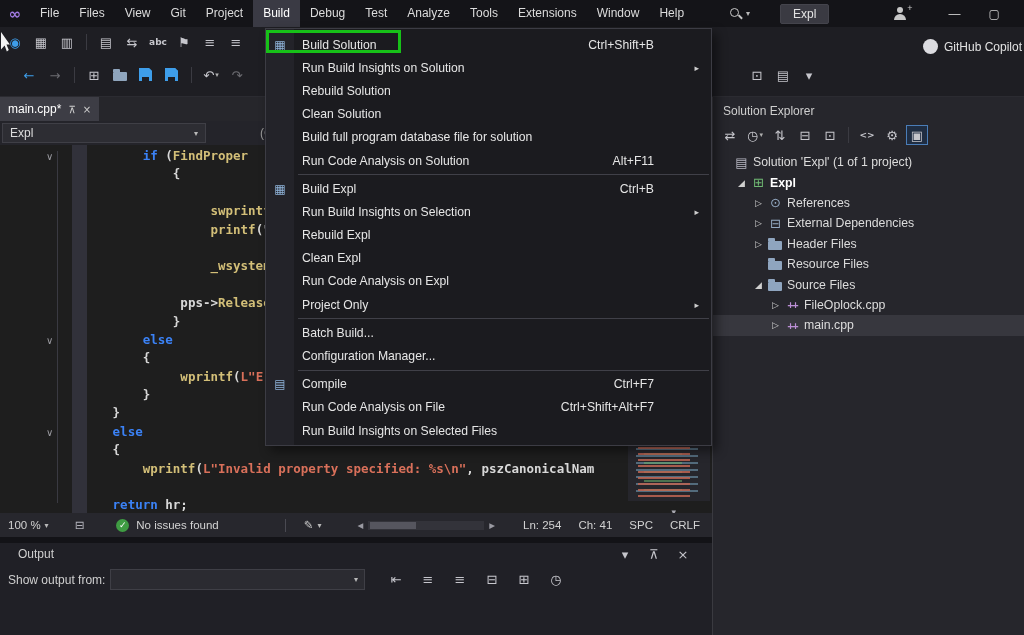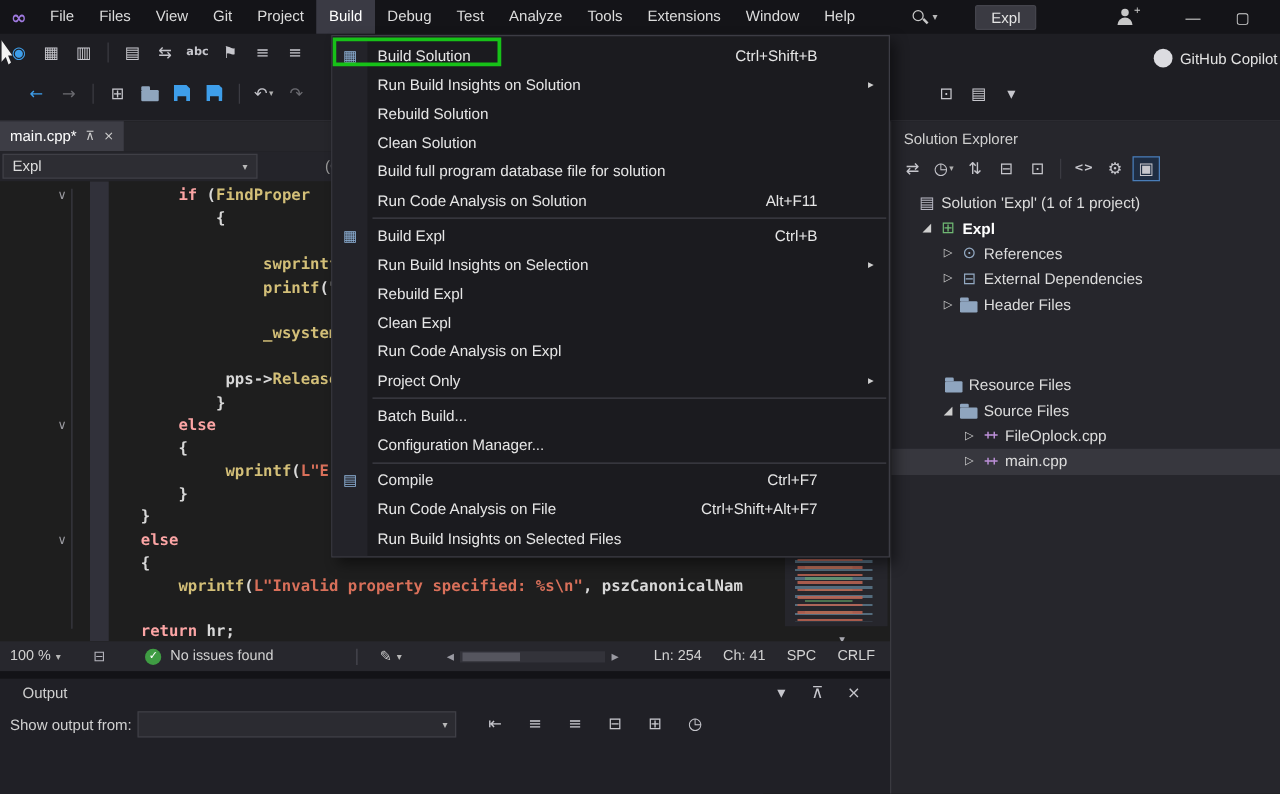--- a/index.html
+++ b/index.html
@@ -57,21 +57,21 @@
   .combo{position:absolute;left:2px;top:2px;width:204px;height:20px;background:#2d2d33;border:1px solid #3f3f46;display:flex;align-items:center;padding:0 7px;color:#dddddd;}
   .combo .caret{margin-left:auto;}
   .scope-text{position:absolute;left:224px;top:5px;color:#9a9a9a;margin-left:36px;}
   .code{position:absolute;left:0;top:48px;width:712px;height:368px;font-family:"DejaVu Sans Mono",monospace;font-size:12.5px;font-weight:bold;line-height:18.4px;overflow:hidden;}
   .outline-guide{position:absolute;left:57px;top:6px;height:352px;width:1px;background:#3a3a42;}
   .indicator-band{position:absolute;left:72px;top:0;width:15px;height:100%;background:#31313a;}
   .code-lines{position:absolute;left:0;top:2px;width:100%;}
   .code-line{height:18.4px;position:relative;white-space:pre;}
   .fold{position:absolute;left:46px;top:1px;width:14px;color:#9a9aa0;font-size:10px;font-weight:normal;font-family:"DejaVu Sans",sans-serif;}
   .code-text{position:absolute;top:0;}
-  .tok-k{color:#fca5a5;}
+  .tok-k{color:#3b82f6;}
   .tok-f{color:#d3bf78;}
   .tok-s{color:#d9705a;}
   .tok-p{color:#d8d8d8;}
   .minimap{position:absolute;right:2px;top:250px;width:82px;height:106px;background:#26262c;}
   .minimap::before{content:"";position:absolute;inset:4px 8px;opacity:.85;background-image:
     repeating-linear-gradient(180deg,rgba(217,112,90,.85) 0 2px,transparent 2px 6px),
     repeating-linear-gradient(180deg,rgba(120,200,120,.55) 0 2px,transparent 2px 9px),
     repeating-linear-gradient(180deg,rgba(156,220,254,.45) 0 2px,transparent 2px 7px);
     background-size:52px 100%,38px 100%,62px 100%;background-position:2px 0,8px 0,0 0;background-repeat:no-repeat;}
   .mm-arrow{position:absolute;right:36px;top:358px;font-size:9px;color:#a8a8b0;font-family:"DejaVu Sans",sans-serif;}
@@ -513,21 +513,21 @@
         <span class="tw-icon ic-external-deps-icon"></span>
         <span class="tw-label">External Dependencies</span>
       </div>
 
       <div class="tree-row" style="padding-left: 38px;">
         <span class="tw-arrow">▷</span>
         <span class="tw-icon ic-folder-icon"></span>
         <span class="tw-label">Header Files</span>
       </div>
 
-      <div class="tree-row" style="padding-left: 26px; margin-top: 44px;">
+      <div class="tree-row" style="padding-left: 38px;">
         <span class="tw-arrow"></span>
         <span class="tw-icon ic-folder-icon"></span>
         <span class="tw-label">Resource Files</span>
       </div>
 
       <div class="tree-row" style="padding-left: 38px;">
         <span class="tw-arrow">◢</span>
         <span class="tw-icon ic-folder-icon"></span>
         <span class="tw-label">Source Files</span>
       </div>

